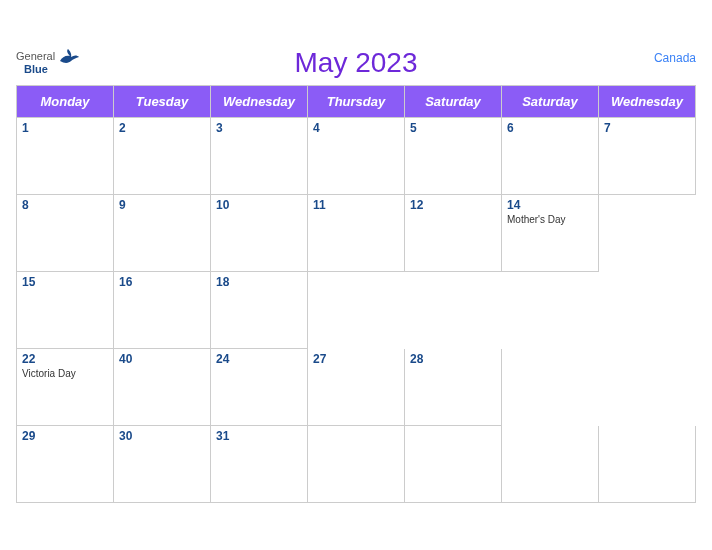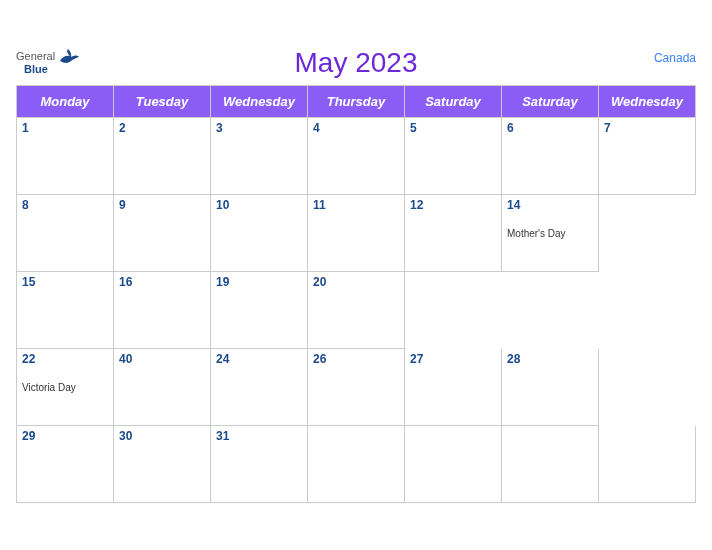--- a/index.html
+++ b/index.html
@@ -97,21 +97,21 @@
     }
     .day-num {
       font-size: 12px;
       color: #1a4a8a;
       font-weight: bold;
       display: block;
     }
     .holiday-label {
       font-size: 10px;
       color: #333;
-      margin-top: 16px;
+      margin-top: 2px;
       display: block;
       line-height: 1.2;
     }
     .cal-cell.empty {
       background: #fff;
     }
   </style>
 </head>
 <body>
 
@@ -204,39 +204,33 @@
           </div>
         </div>
         <div class="cal-row" style="flex: 1 1 0%;">
           <div class="cal-cell">
             <span class="day-num">15</span>
           </div>
           <div class="cal-cell">
             <span class="day-num">16</span>
           </div>
           <div class="cal-cell">
-            <span class="day-num">19</span>
-          </div>
-          <div class="cal-cell">
-            <span class="day-num">20</span>
+            <span class="day-num">18</span>
           </div>
         </div>
         <div class="cal-row" style="flex: 1 1 0%;">
           <div class="cal-cell">
             <span class="day-num">22</span>
             <span class="holiday-label">Victoria Day</span>
           </div>
           <div class="cal-cell">
             <span class="day-num">40</span>
           </div>
           <div class="cal-cell">
             <span class="day-num">24</span>
-          </div>
-          <div class="cal-cell">
-            <span class="day-num">26</span>
           </div>
           <div class="cal-cell">
             <span class="day-num">27</span>
           </div>
           <div class="cal-cell">
             <span class="day-num">28</span>
           </div>
         </div>
         <div class="cal-row" style="flex: 1 1 0%;">
           <div class="cal-cell">

